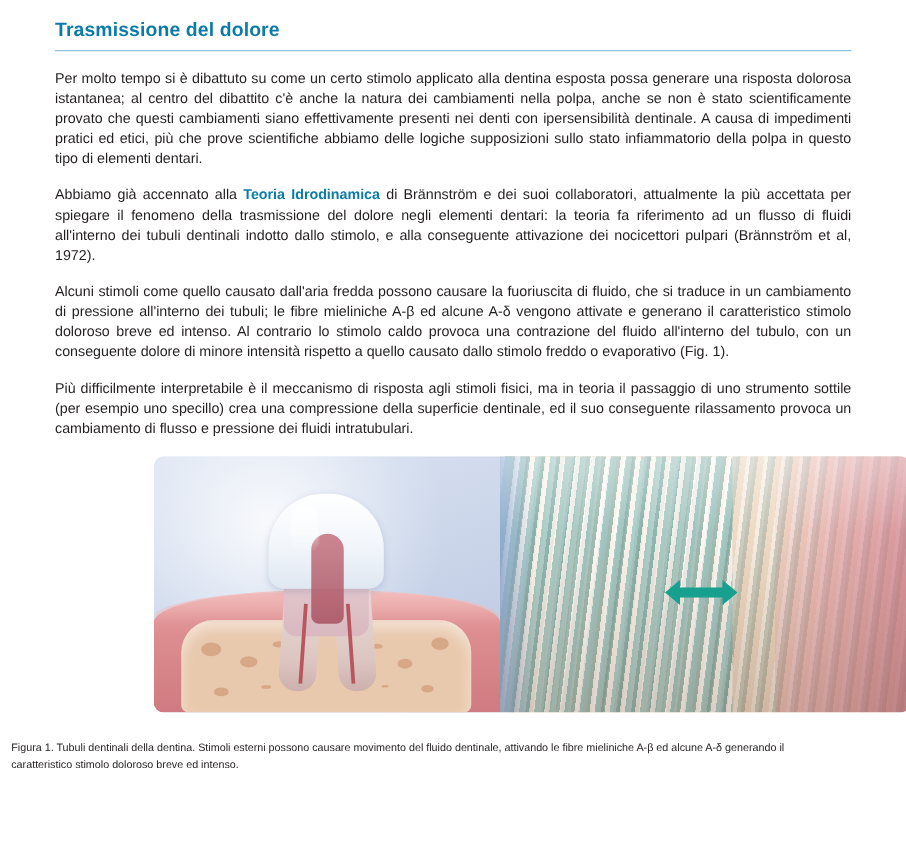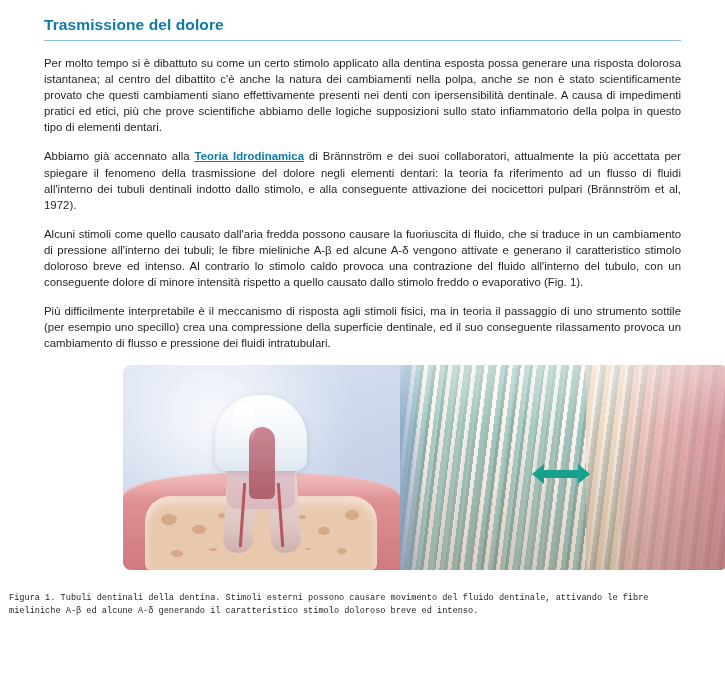--- a/index.html
+++ b/index.html
@@ -39,21 +39,20 @@
     font-size: 11.4px;
     line-height: 16.1px;
     margin: 12px 0 13px 0;
     text-align: justify;
     color: #231f20;
     letter-spacing: 0.01px;
   }
   .link {
     color: #0d7ba8;
     font-weight: bold;
-    text-decoration: underline;
   }
   .figure-wrap {
     margin-top: 13px;
     position: relative;
     width: 605px;
     margin-left: 79px;
   }
   .figure {
     position: relative;
     width: 605px;
@@ -290,15 +289,15 @@
         <div class="blue-edge"></div>
         <div class="tubule-shade"></div>
         <svg class="arrow" viewBox="0 0 86 26">
           <path d="M14 13 L26 3 L26 9 L60 9 L60 3 L72 13 L60 23 L60 17 L26 17 L26 23 Z" fill="currentColor"></path>
         </svg>
       </div>
 
     </div>
   </div>
 
-  <div class="fig-caption" style="margin-left:-35px; width:645px;font-family:Liberation Mono, monospace;">Figura 1. Tubuli dentinali della dentina. Stimoli esterni possono causare movimento del fluido dentinale, attivando le fibre mieliniche A-β ed alcune A-δ generando il caratteristico stimolo doloroso breve ed intenso.</div>
+  <div class="fig-caption" style="margin-left:-35px; width:645px;">Figura 1. Tubuli dentinali della dentina. Stimoli esterni possono causare movimento del fluido dentinale, attivando le fibre mieliniche A-β ed alcune A-δ generando il caratteristico stimolo doloroso breve ed intenso.</div>
 
 </div>
 
 </body></html>

